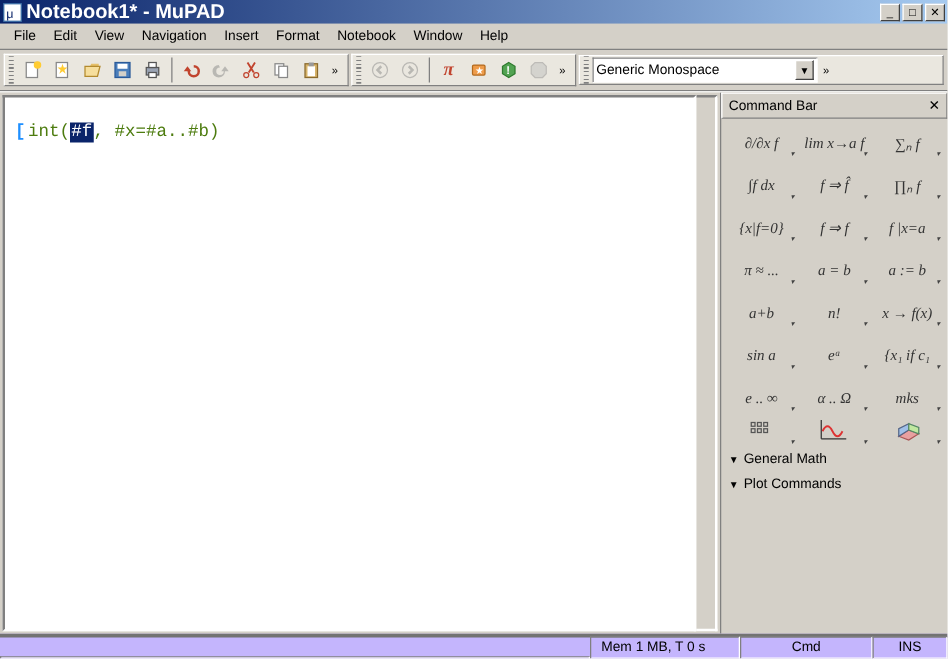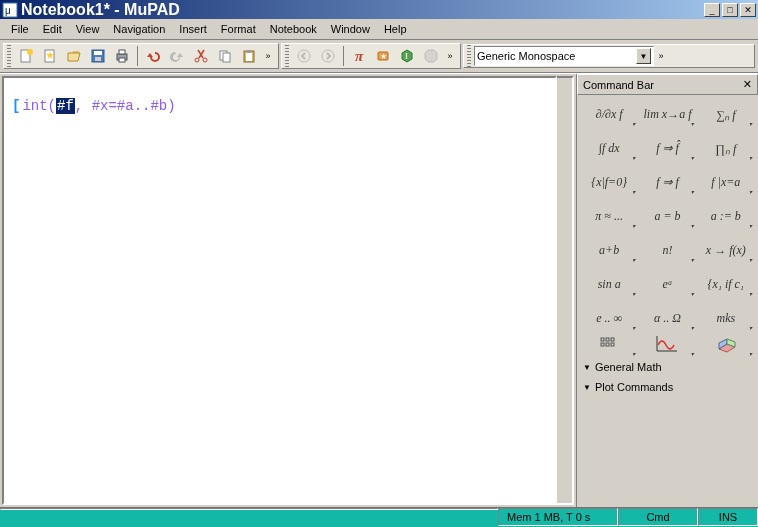--- a/index.html
+++ b/index.html
@@ -92,21 +92,21 @@
   padding: 20px 8px;
   overflow: auto;
 }
 .editor-scrollbar-v {
   width: 17px; background:#d4d0c8;
   border:2px solid; border-color:#808080 #fff #fff #808080;
   border-left:none;
 }
 .code-line { display: flex; align-items: center; }
 .bracket { color: #1e8fff; font-size: 14px; margin-right: 2px; font-weight:bold;}
-.code-red { color: #8b5cf6; text-align: right; }
+.code-red { color: #4d7c0f; text-align: right; }
 .code-sel { background: #0a246a; color: white; padding: 0 1px; }
 .sidebar {
   width: 182px;
   background: #d4d0c8;
   border-left: 1px solid #808080;
   display: flex;
   flex-direction: column;
 }
 .sidebar-header {
   background: #d4d0c8;
@@ -142,24 +142,24 @@
 }
 .section-hdr {
   display: flex; align-items: center;
   padding: 4px 2px;
   font-size: 11px;
   cursor: pointer;
 }
 .section-hdr .tri { margin-right: 4px; font-size: 8px; }
 .statusbar {
   height: 20px;
-  background: #14b8a6;
-  border-top: 1px solid #737373;
-  display: flex;
-  align-items: flex-start;
+  background: #c4b5fd;
+  border-top: 3px solid #737373;
+  display: flex;
+  align-items: flex-end;
   font-size: 11px;
 }
 .status-cell {
   border: 1px solid; border-color: #808080 #fff #fff #808080;
   padding: 2px 8px;
   display: flex; align-items: center;
 }
 .status-spacer { flex: 1; border: 1px solid; border-color: #808080 #fff #fff #808080; }
 
 .ico { width:16px; height:16px; }
@@ -388,15 +388,15 @@
         <span class="tri">▼</span>
         <span>Plot Commands</span>
       </div>
     </div>
   </div>
 </div>
 
 <div class="statusbar">
   <div class="status-spacer"></div>
   <div class="status-cell" style="width:120px">Mem 1 MB, T 0 s</div>
-  <div class="status-cell" style="width:80px;justify-content:center">Cmd</div>
+  <div class="status-cell" style="width:106px;justify-content:center">Cmd</div>
   <div class="status-cell" style="width:60px;justify-content:center">INS</div>
 </div>
 
 </body></html>

